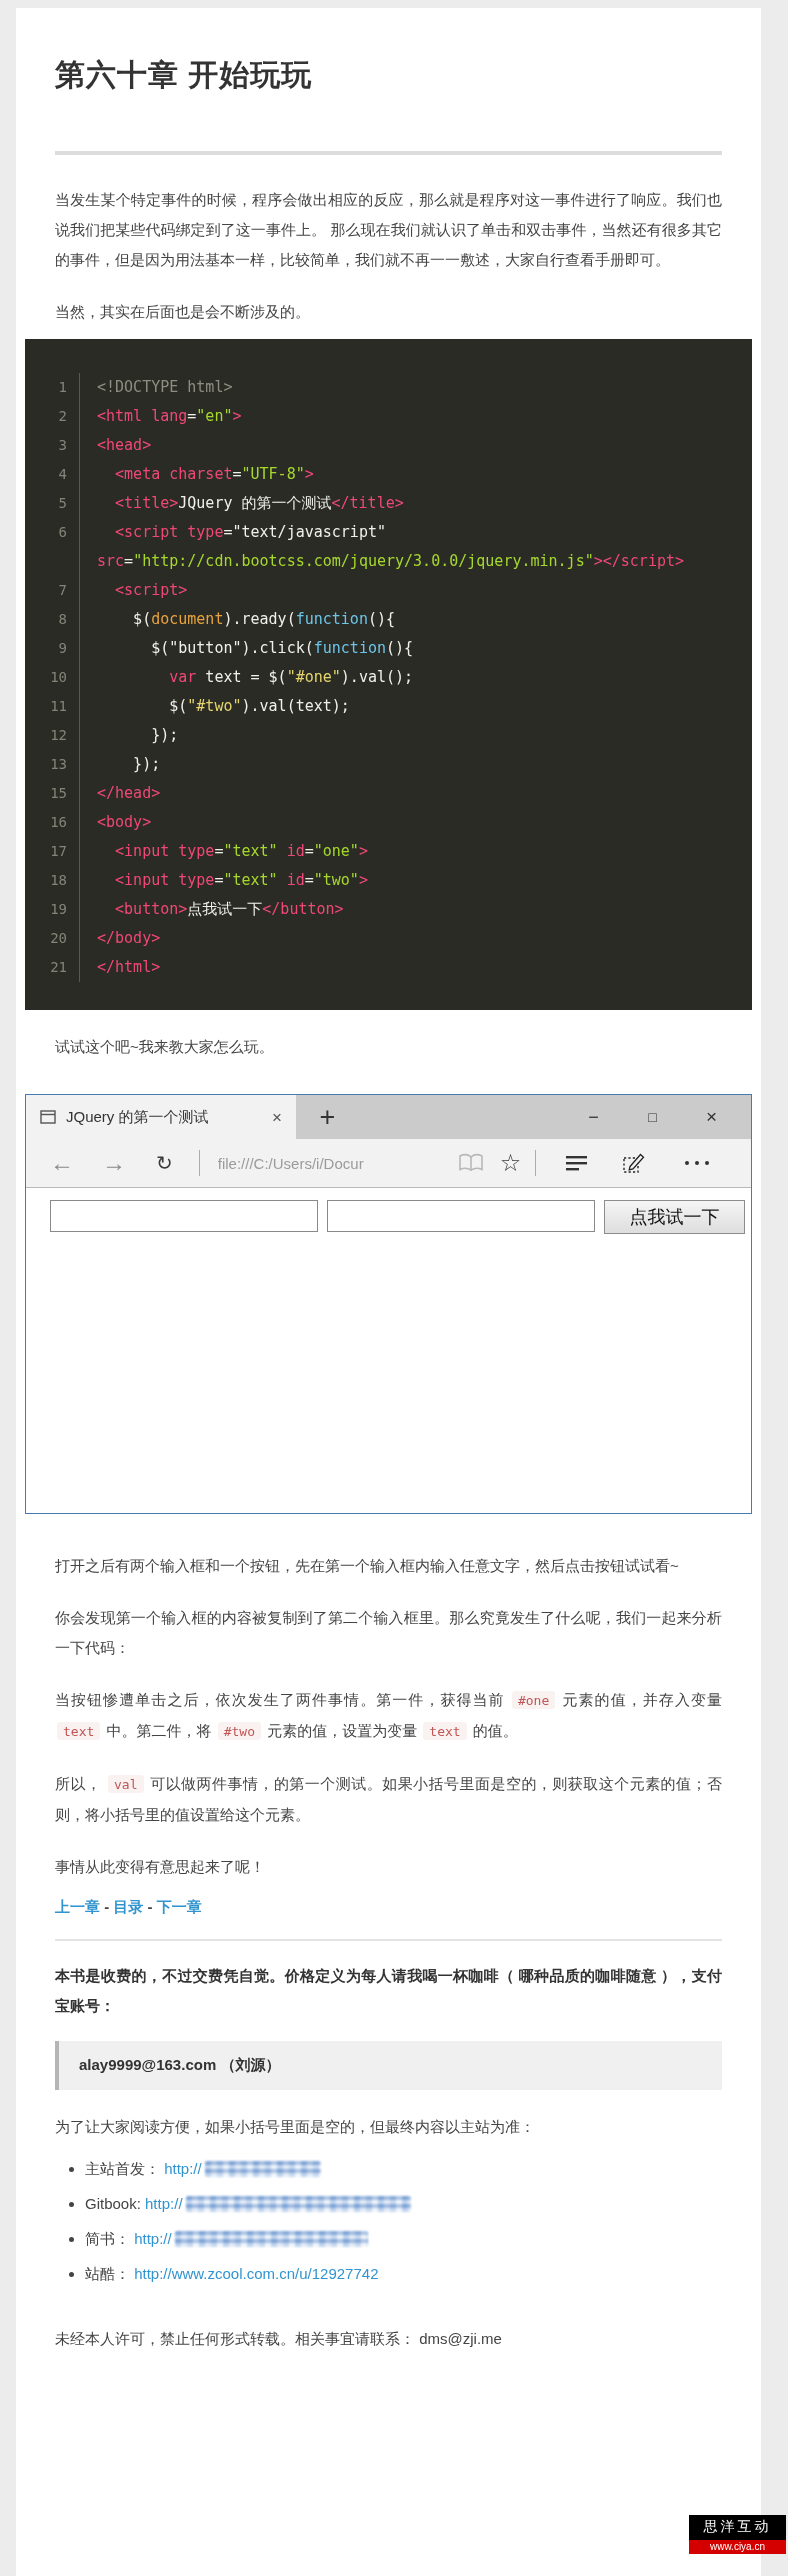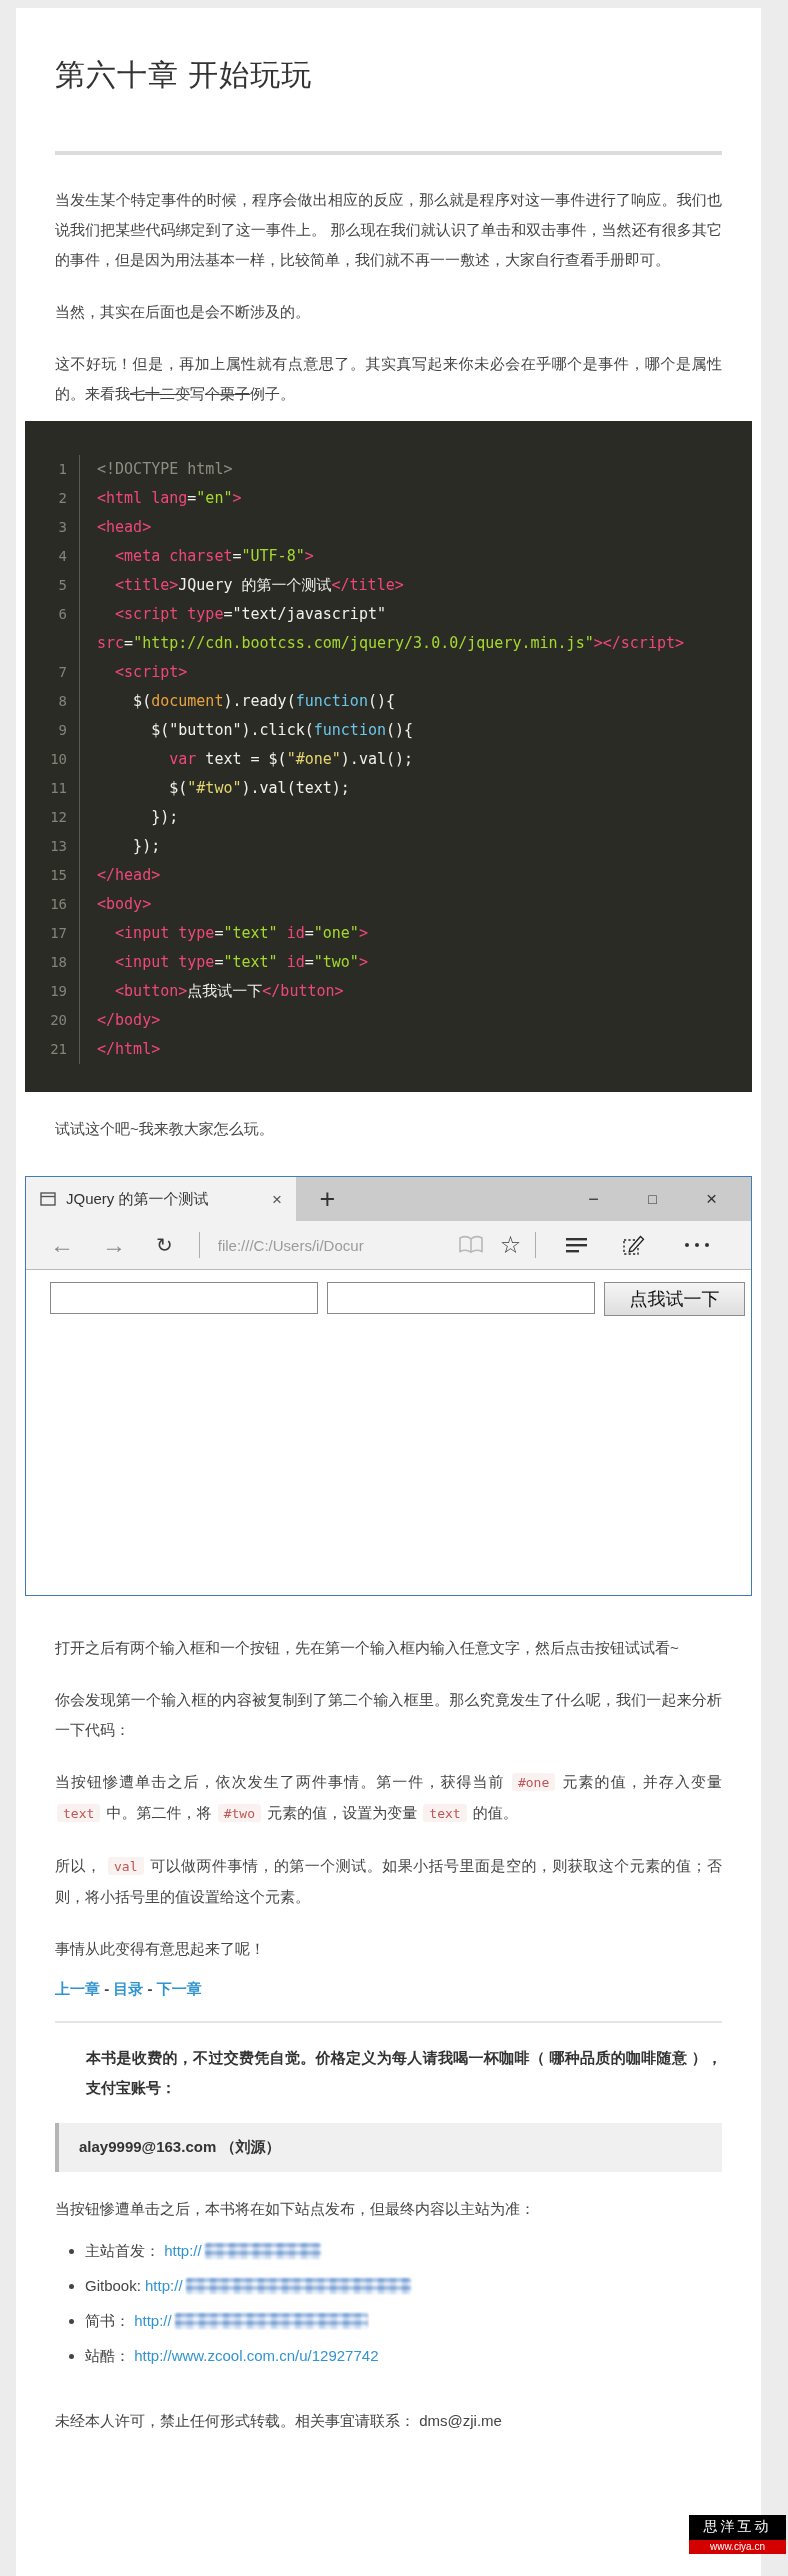--- a/index.html
+++ b/index.html
@@ -9,27 +9,27 @@
     background:#ececec;
     font-family:"Liberation Sans","DejaVu Sans",sans-serif;
     overflow:hidden;
   }
   .card {
     position:absolute; left:16px; top:8px; width:745px; height:2568px;
     background:#ffffff;
   }
   .content { padding:39px 39px 30px; }
 
-  h1.title { font-size:30px; font-weight:400; color:#333; margin:8px 0 0; letter-spacing:1px; }
+  h1.title { font-size:30px; font-weight:700; color:#333; margin:8px 0 0; letter-spacing:1px; }
   .hr1 { height:4px; background:#dcdcdc; margin-top:55px; }
   .hr2 { height:2px; background:#e4e4e4; margin-top:22px; }
 
   p.body { font-size:15px; color:#444; line-height:30px; margin:22px 0 0; text-align:justify; }
   p.first { margin-top:30px; }
-  p.bold  { font-weight:bold; color:#333;margin-left:31px; }
+  p.bold  { font-weight:bold; color:#333; }
   .strike { text-decoration:line-through; }
   .ic {
     font-family:"DejaVu Sans Mono","Liberation Mono",monospace;
     font-size:13px; background:#faf1f1; color:#c25555;
     padding:2px 6px 1px; border-radius:3px; margin:0 2px;
   }
 
   
   .code-block {
     margin:12px -30px 0; background:#2b2b26;
@@ -118,21 +118,20 @@
 <body>
 
 <div class="card">
   <div class="content">
 
     <h1 class="title">第六十章 开始玩玩</h1>
     <div class="hr1"></div>
 
     <p class="body first">当发生某个特定事件的时候，程序会做出相应的反应，那么就是程序对这一事件进行了响应。我们也说我们把某些代码绑定到了这一事件上。 那么现在我们就认识了单击和双击事件，当然还有很多其它的事件，但是因为用法基本一样，比较简单，我们就不再一一敷述，大家自行查看手册即可。</p>
     <p class="body">当然，其实在后面也是会不断涉及的。</p>
-    <p class="body"><span>这不好玩！但是，再加上属性就有点意思了。其实真写起来你未必会在乎哪个是事件，哪个是属性的。来看我</span><span class="strike">七十二变</span><span>写</span><span class="strike">个栗子</span><span>例子。</span></p>
 
     <div class="code-block" id="code-lines">
         <div class="code-row">
           <span class="ln">1</span>
           <span class="code-text"><span class="tk-gray">&lt;!DOCTYPE html&gt;</span></span>
         </div>
         <div class="code-row">
           <span class="ln">2</span>
           <span class="code-text"><span class="tk-pink">&lt;html lang</span><span class="tk-white">=</span><span class="tk-green">"en"</span><span class="tk-pink">&gt;</span></span>
         </div>
@@ -284,21 +283,21 @@
     <p class="body">事情从此变得有意思起来了呢！</p>
 
     <p class="nav"><a href="#" class="blue-link">上一章</a><span> - </span><a href="#" class="blue-link">目录</a><span> - </span><a href="#" class="blue-link">下一章</a></p>
 
     <div class="hr2"></div>
 
     <p class="body bold" style="margin-top:20px">本书是收费的，不过交费凭自觉。价格定义为每人请我喝一杯咖啡（ 哪种品质的咖啡随意 ），支付宝账号：</p>
 
     <div class="quote">alay9999@163.com （刘源）</div>
 
-    <p class="body">当按钮惨遭单击之后，本书将在如下站点发布，但最终内容以主站为准：</p>
+    <p class="body">为了让大家阅读方便，如果小括号里面是空的，但最终内容以主站为准：</p>
 
     <ul class="sites" id="sites-list">
         <li><span class="site-label">主站首发： </span><a href="#" class="blue-link">http://</a><span class="mosaic" style="width: 116px;"></span></li>
         <li><span class="site-label">Gitbook: </span><a href="#" class="blue-link">http://</a><span class="mosaic" style="width: 225px;"></span></li>
         <li><span class="site-label">简书： </span><a href="#" class="blue-link">http://</a><span class="mosaic" style="width: 193px;"></span></li>
         <li><span class="site-label">站酷： </span><a href="#" class="blue-link">http://www.zcool.com.cn/u/12927742</a></li>
       </ul>
 
     <p class="body footer-note">未经本人许可，禁止任何形式转载。相关事宜请联系： dms@zji.me</p>
 

